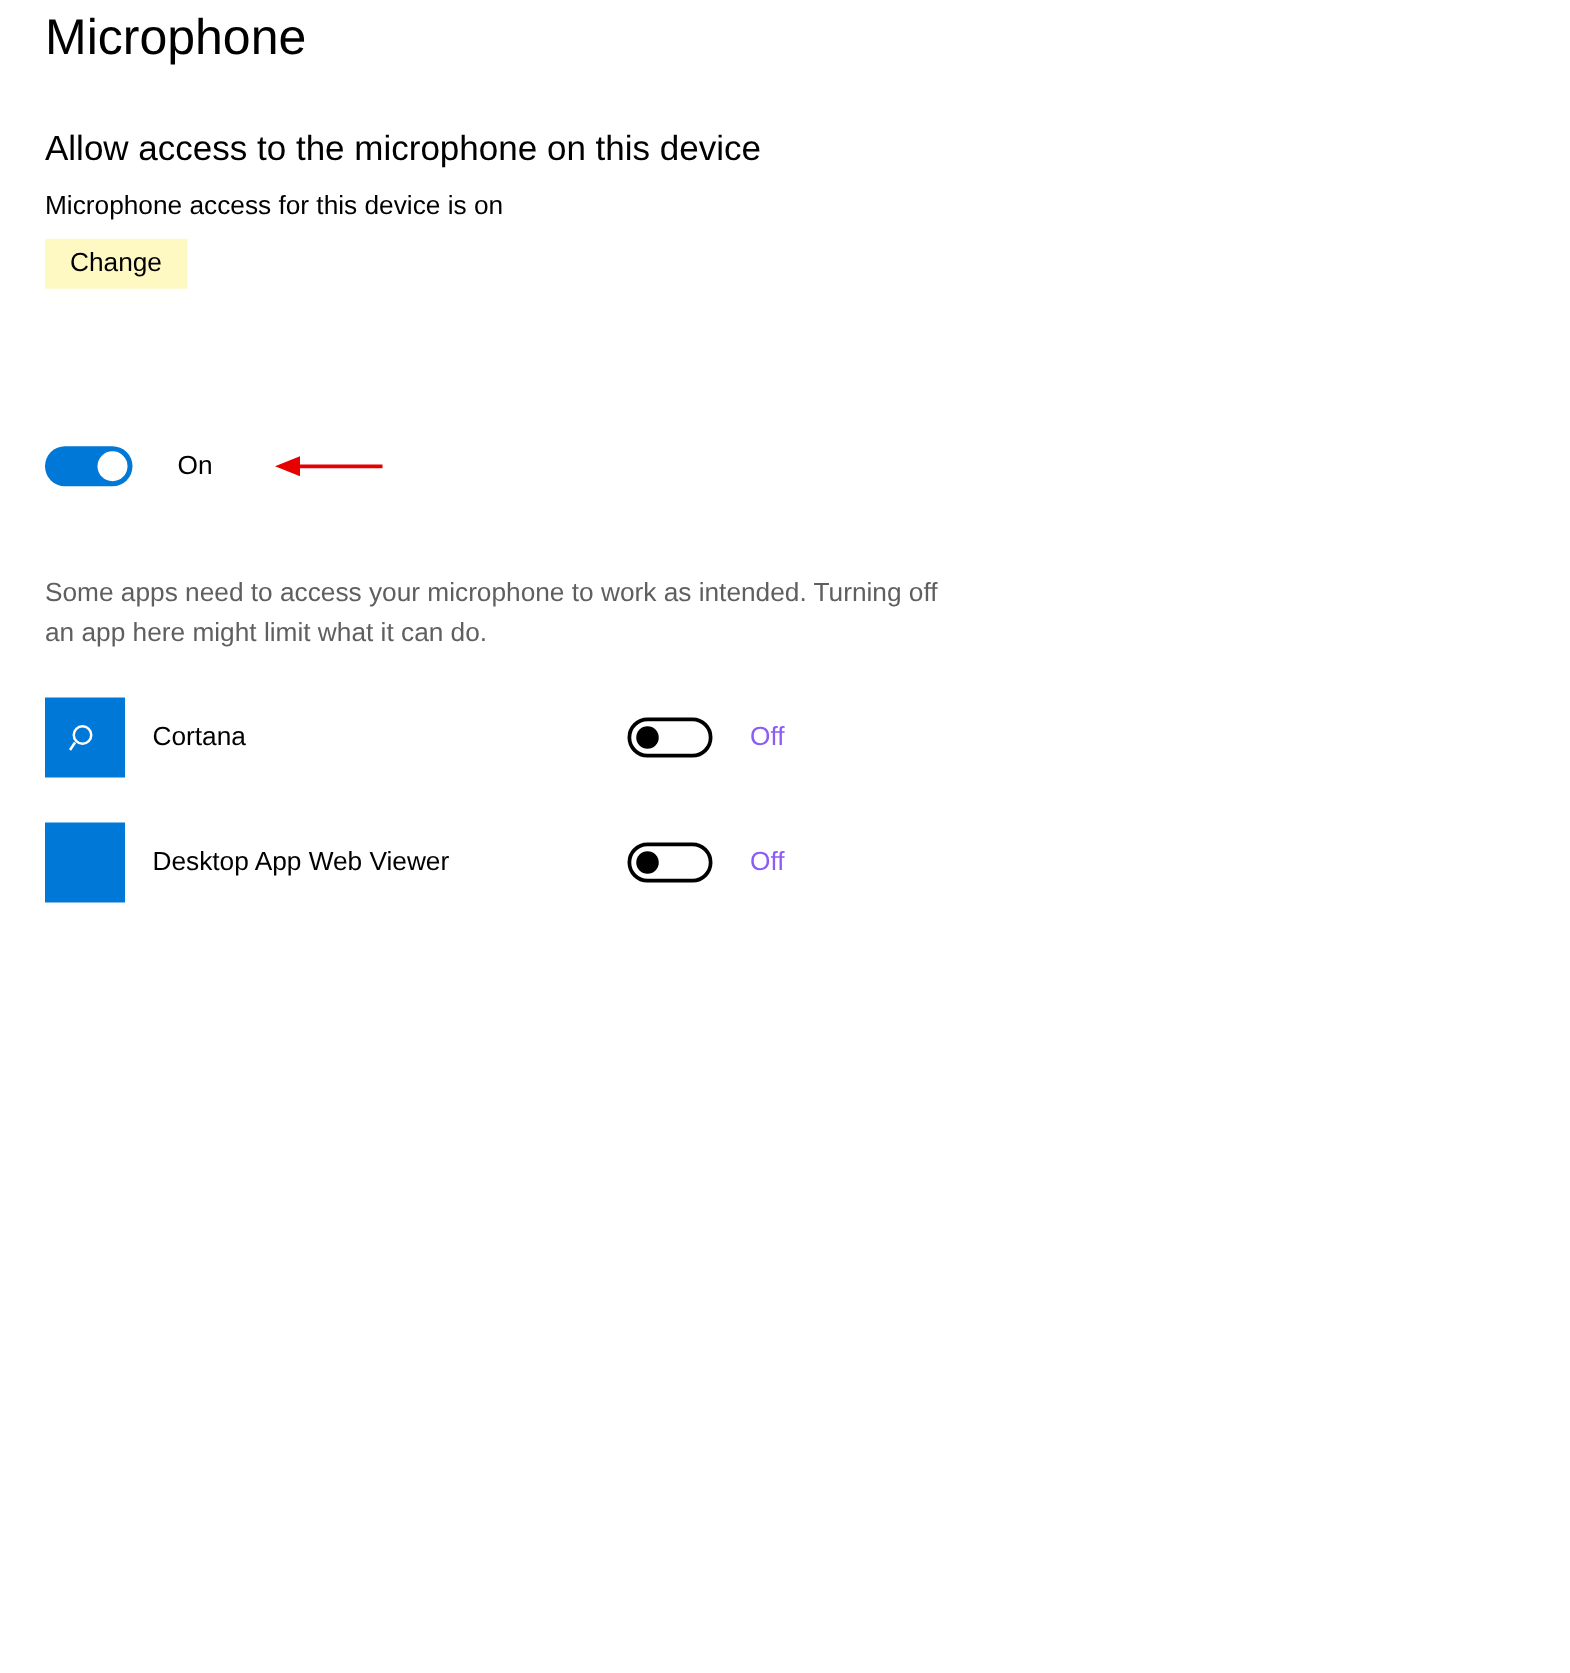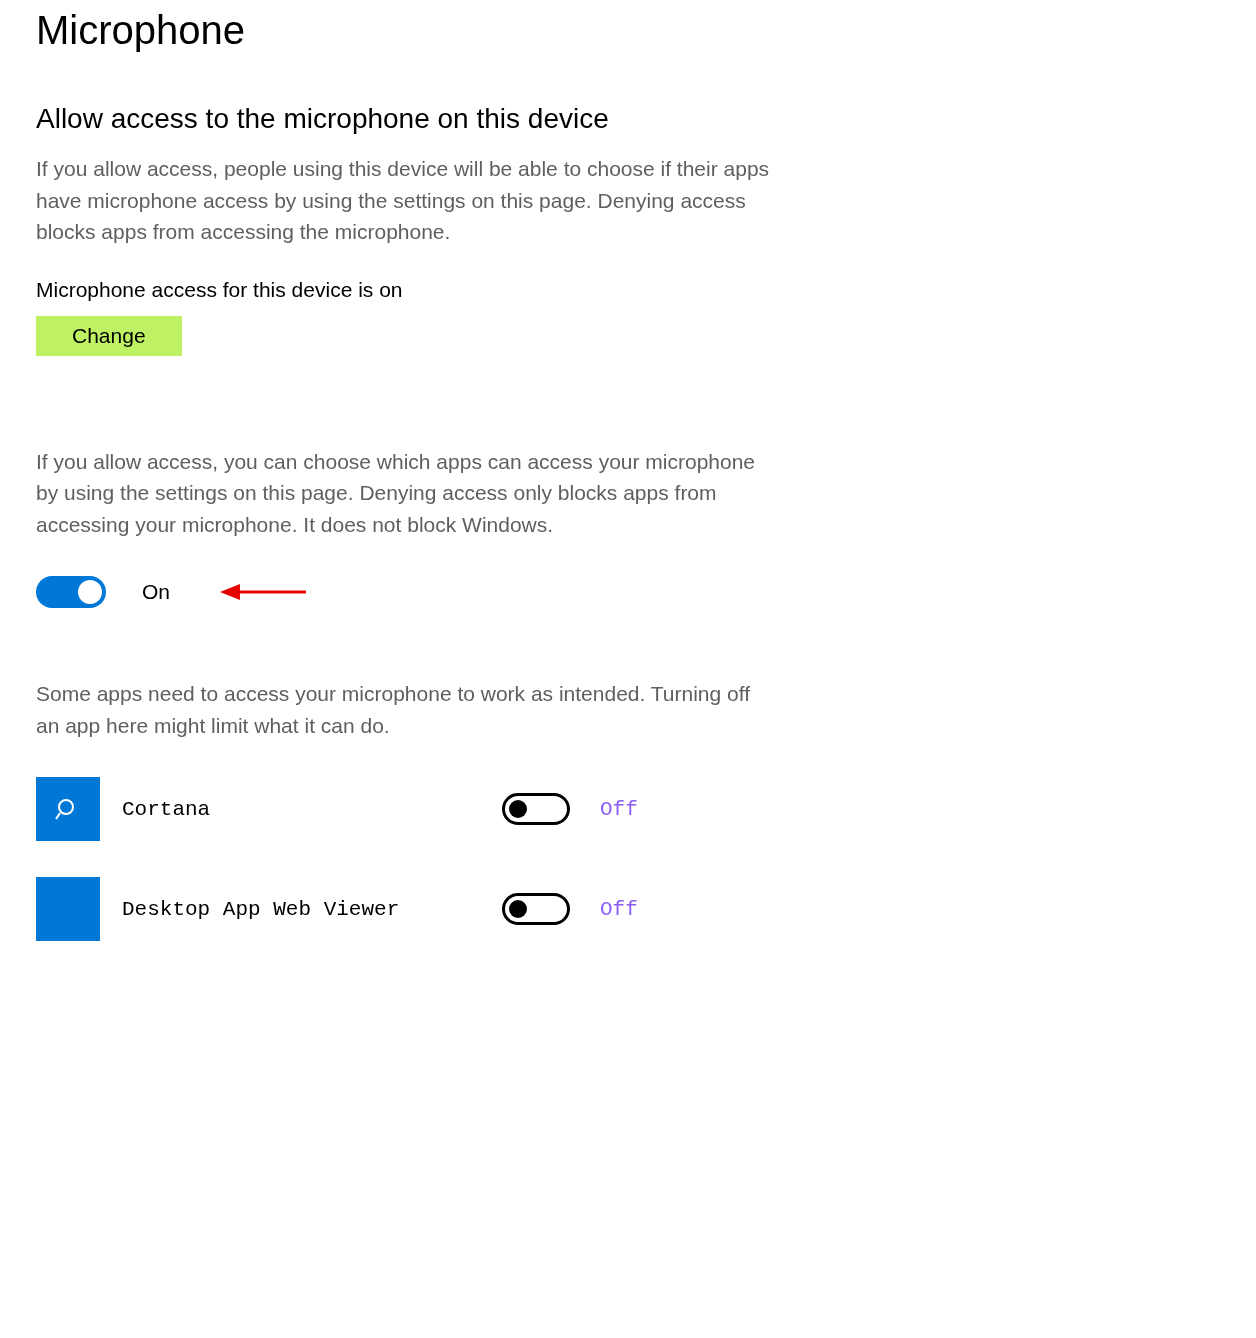--- a/index.html
+++ b/index.html
@@ -33,24 +33,24 @@
       max-width: 740px;
       margin-bottom: 30px;
     }
     .status-line {
       font-size: 21px;
       color: #000;
       margin-bottom: 14px;
     }
     .btn-change {
       display: inline-block;
-      background: #bef264;
+      background: #fef9c3;
       color: #000;
       font-size: 21px;
-      padding: 8px 36px;
+      padding: 8px 20px;
       border: none;
       cursor: pointer;
       font-family: inherit;
     }
     .section-gap {
       height: 90px;
     }
     .section-gap-small {
       height: 70px;
     }
@@ -89,21 +89,20 @@
       align-items: center;
     }
     
     .app-list {
       margin-top: 36px;
     }
     .app-row {
       display: flex;
       align-items: center;
       margin-bottom: 36px;
-      font-family: Liberation Mono, monospace;
     }
     .app-icon {
       width: 64px;
       height: 64px;
       background: #0078d7;
       flex-shrink: 0;
       display: flex;
       align-items: center;
       justify-content: center;
     }
@@ -139,28 +138,26 @@
     }
   </style>
 </head>
 <body>
 
 <div class="page">
   <h1 class="page-title">Microphone</h1>
 
   
   <h2 class="section-heading">Allow access to the microphone on this device</h2>
-  <p class="section-desc">If you allow access, people using this device will be able to choose if their apps have microphone access by using the settings on this page. Denying access blocks apps from accessing the microphone.</p>
   <p class="status-line">Microphone access for this device is on</p>
   <button class="btn-change">Change</button>
 
   <div class="section-gap"></div>
 
   
-  <p class="section-desc">If you allow access, you can choose which apps can access your microphone by using the settings on this page. Denying access only blocks apps from accessing your microphone. It does not block Windows.</p>
 
   <div class="toggle-row">
     <div class="toggle-on">
       <div class="knob"></div>
     </div>
     <span class="toggle-label">On</span>
     <span class="arrow-annotation">
       <svg width="90" height="24" viewBox="0 0 90 24">
         <line x1="88" y1="12" x2="16" y2="12" stroke="#e60000" stroke-width="3"></line>
         <polygon points="2,12 22,4 22,20" fill="#e60000"></polygon>

